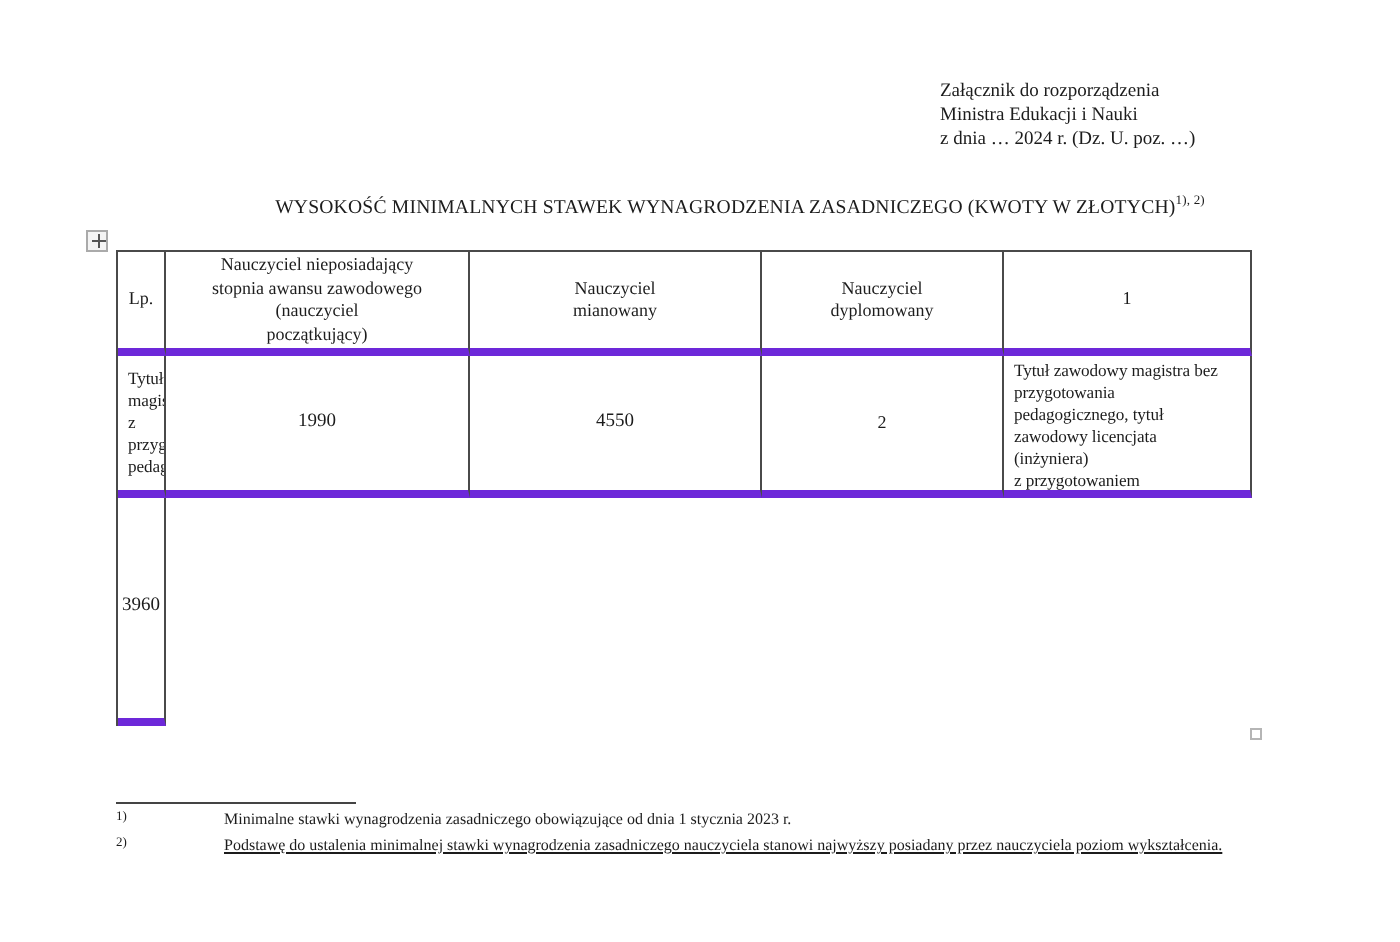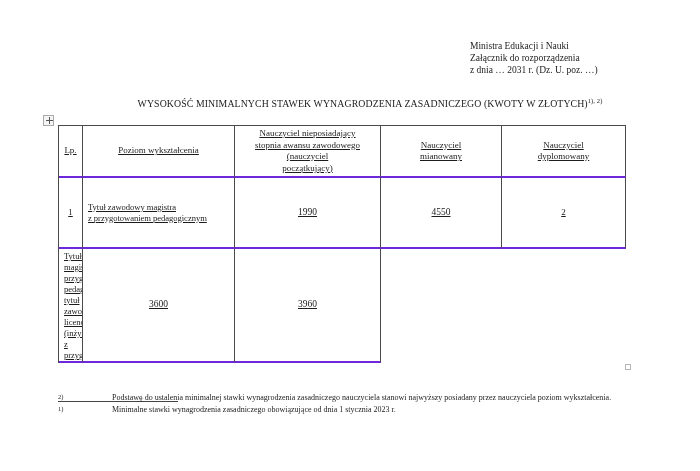--- a/index.html
+++ b/index.html
@@ -44,29 +44,28 @@
     top: 125px;
     display: grid;
     grid-template-columns: 24px 152px 146px 121px 124px;
     grid-template-rows: 52px 71px 114px;
     border-top: 1px solid #4a4a4a;
     border-left: 1px solid #4a4a4a;
     font-size: 9px;
   }
   .cell {
     border-right: 1px solid #4a4a4a;
-    border-bottom: 2px solid #6d28d9;
+    border-bottom: 4px solid #6d28d9;
     display: flex;
     align-items: center;
     justify-content: center;
     text-align: center;
     line-height: 11.5px;
     white-space: pre-line;
     overflow: hidden;
-    text-decoration: underline;
   }
   .cell.left {
     justify-content: flex-start;
     text-align: left;
     padding: 2px 12px 2px 5px;
     font-size: 8.6px;
     line-height: 11px;
     letter-spacing: -0.05px;
   }
   .cell.top { align-items: flex-start; }
@@ -109,51 +108,50 @@
   }
   .footnote {
     position: absolute;
     left: 58px;
     right: 16px;
     font-size: 8px;
     line-height: 10px;
     white-space: nowrap;
   }
   .fn-1 { top: 405px; }
-  .fn-2 { top: 393px; }
+  .fn-2 { top: 418px; text-decoration: underline; }
   .fn-marker {
     position: absolute;
     left: 0;
     top: -1px;
     font-size: 6.5px;
   }
   .fn-text { display: block; margin-left: 54px; }
 </style>
 </head>
 <body>
 
 <div class="page">
 
   <div class="annex-block">
+    <div>Załącznik do rozporządzenia</div>
     <div>Ministra Edukacji i Nauki</div>
-    <div>Załącznik do rozporządzenia</div>
-    <div>z dnia … 2031 r. (Dz. U. poz. …)</div>
+    <div>z dnia … 2024 r. (Dz. U. poz. …)</div>
   </div>
 
   <div class="doc-title"><span>WYSOKOŚĆ MINIMALNYCH STAWEK WYNAGRODZENIA ZASADNICZEGO (KWOTY W ZŁOTYCH)</span><sup>1), 2)</sup></div>
 
   <div class="move-handle">
     <span class="plus-h"></span>
     <span class="plus-v"></span>
   </div>
 
   <div class="salary-table">
 
     <div class="cell">Lp.</div>
-    <div class="cell">Poziom wykształcenia</div>
     <div class="cell">Nauczyciel nieposiadający
 stopnia awansu zawodowego
 (nauczyciel
 początkujący)</div>
     <div class="cell">Nauczyciel
 mianowany</div>
     <div class="cell">Nauczyciel
 dyplomowany</div>
 
     <div class="cell">1</div>
@@ -166,21 +164,20 @@
     <div class="cell left top">Tytuł zawodowy magistra bez
 przygotowania pedagogicznego, tytuł
 zawodowy licencjata (inżyniera)
 z przygotowaniem pedagogicznym,
 tytuł zawodowy licencjata (inżyniera)
 bez przygotowania pedagogicznego,
 dyplom ukończenia kolegium
 nauczycielskiego lub nauczycielskiego
 kolegium języków obcych, pozostałe
 wykształcenie</div>
-    <div class="cell num">3600</div>
     <div class="cell num">3960</div>
   </div>
 
   <div class="resize-handle"></div>
 
   <div class="footnote-separator"></div>
 
   <div class="footnote fn-1">
     <span class="fn-marker">1)</span>
     <span class="fn-text">Minimalne stawki wynagrodzenia zasadniczego obowiązujące od dnia 1 stycznia 2023 r.</span>

